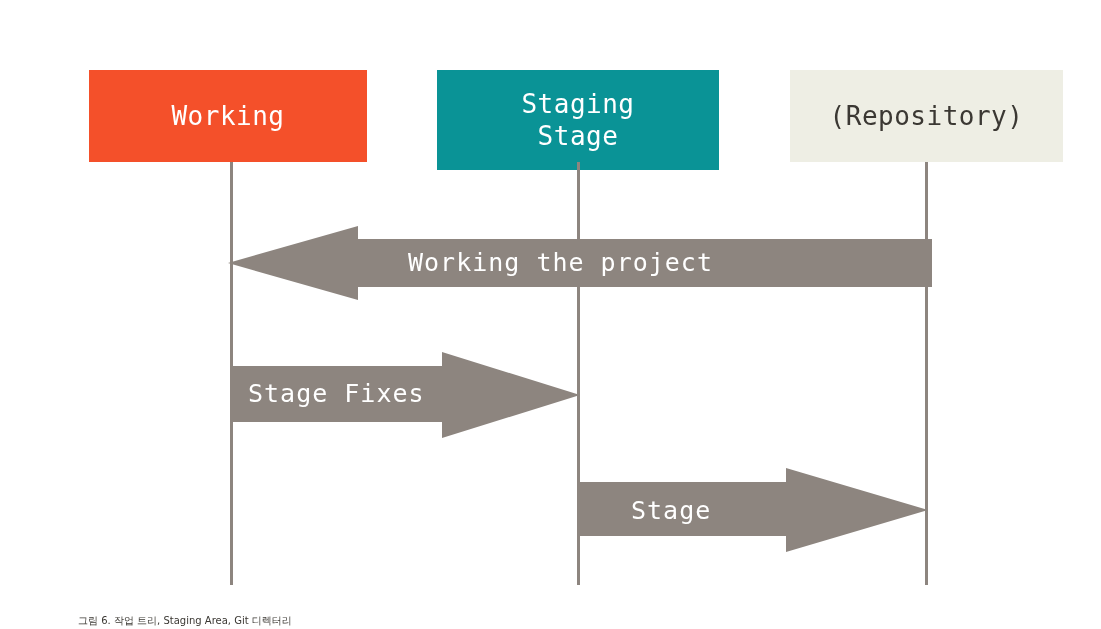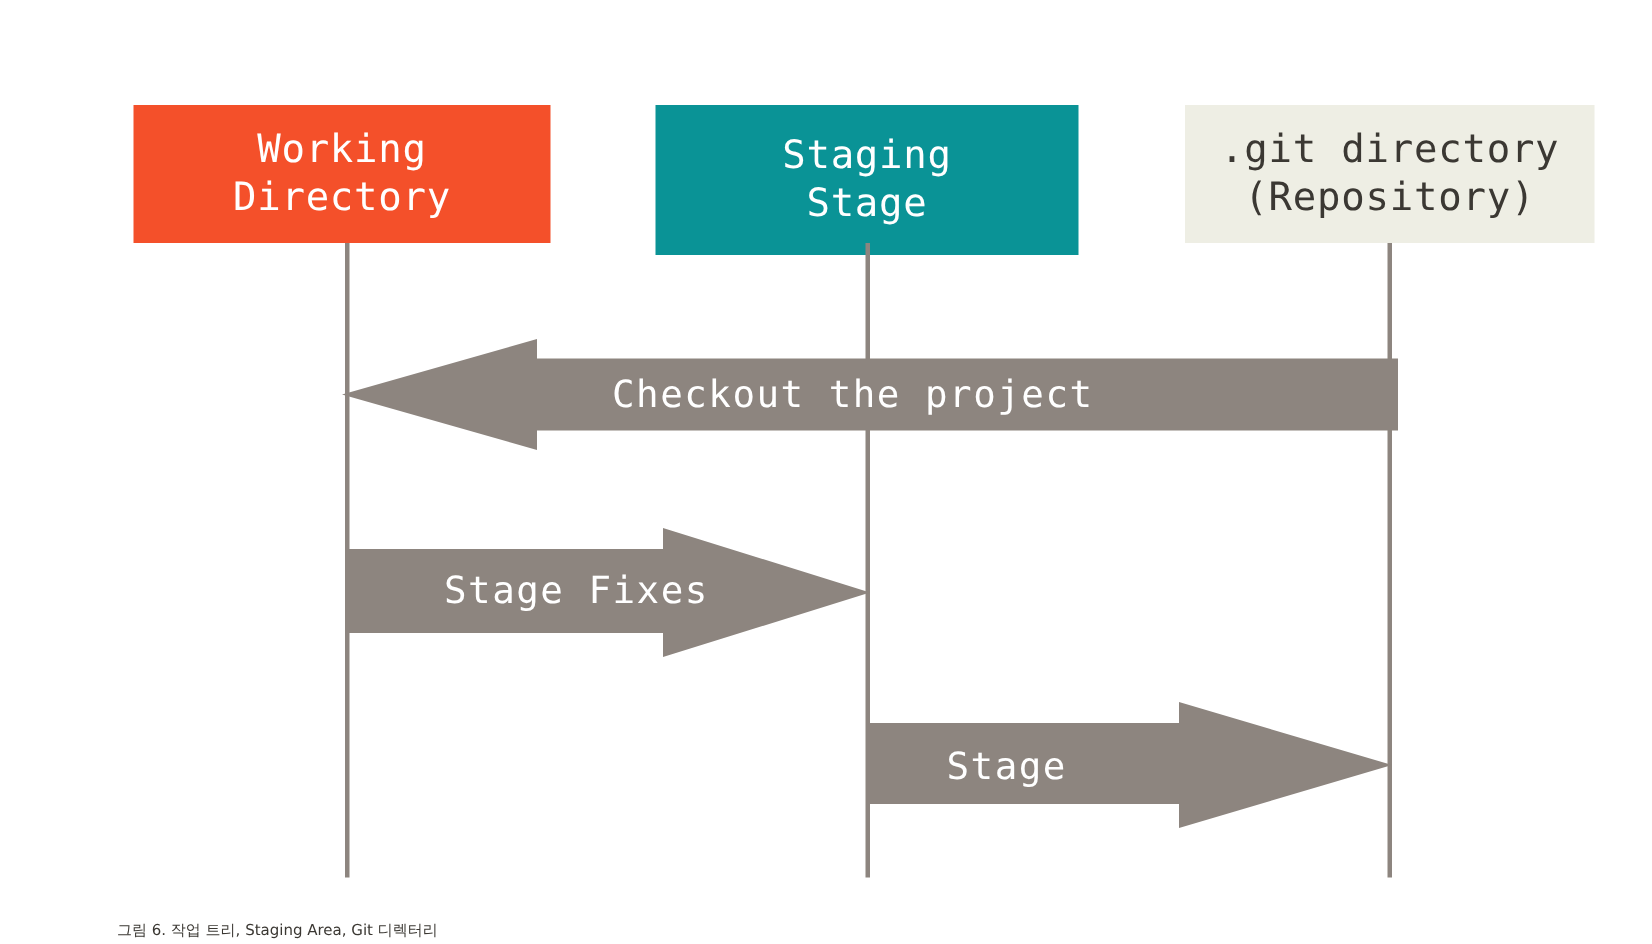--- a/index.html
+++ b/index.html
@@ -79,21 +79,21 @@
     font-size: 25px;
     line-height: 25px;
     letter-spacing: 1px;
     white-space: pre;
   }
 
   #arrow-checkout { left: 228px;  top: 224px;  width: 704px; height: 78px; }
   #label-checkout { left: 408px;  top: 250px; }
 
   #arrow-stage    { left: 230px;  top: 350px;  width: 350px; height: 90px; }
-  #label-stage    { left: 248px;  top: 381px; margin-left: 48px; }
+  #label-stage    { left: 248px;  top: 381px; }
 
   #arrow-commit   { left: 578px;  top: 466px;  width: 350px; height: 88px; }
   #label-commit   { left: 631px;  top: 498px; }
 
   
   #caption {
     position: absolute;
     left: 78px;
     top: 612px;
     font-family: "DejaVu Sans", "Liberation Sans", sans-serif;
@@ -103,43 +103,41 @@
     white-space: pre;
   }
 </style>
 </head>
 <body>
 
 <div id="figure">
 
   <div class="stage-box" id="box-working">
     <span class="line">Working</span>
-    <span class="line">Directory</span>
   </div>
 
   <div class="stage-box" id="box-staging">
     <span class="line">Staging</span>
     <span class="line">Stage</span>
   </div>
 
   <div class="stage-box" id="box-git">
-    <span class="line">.git directory</span>
     <span class="line">(Repository)</span>
   </div>
 
   <div class="lifeline" id="lifeline-working"></div>
   <div class="lifeline" id="lifeline-staging"></div>
   <div class="lifeline" id="lifeline-git"></div>
 
   <div class="arrow" id="arrow-checkout">
     <svg width="704" height="78" viewBox="0 0 704 78">
       <polygon points="0,39 130,2 130,15 704,15 704,63 130,63 130,76" fill="#8d857f"></polygon>
     </svg>
   </div>
-  <div class="arrow-label" id="label-checkout">Checkout the project</div>
+  <div class="arrow-label" id="label-checkout">Working the project</div>
 
   <div class="arrow" id="arrow-stage">
     <svg width="350" height="90" viewBox="0 0 350 90">
       <polygon points="350,45 212,2 212,16 0,16 0,72 212,72 212,88" fill="#8d857f"></polygon>
     </svg>
   </div>
   <div class="arrow-label" id="label-stage">Stage Fixes</div>
 
   <div class="arrow" id="arrow-commit">
     <svg width="350" height="88" viewBox="0 0 350 88">

